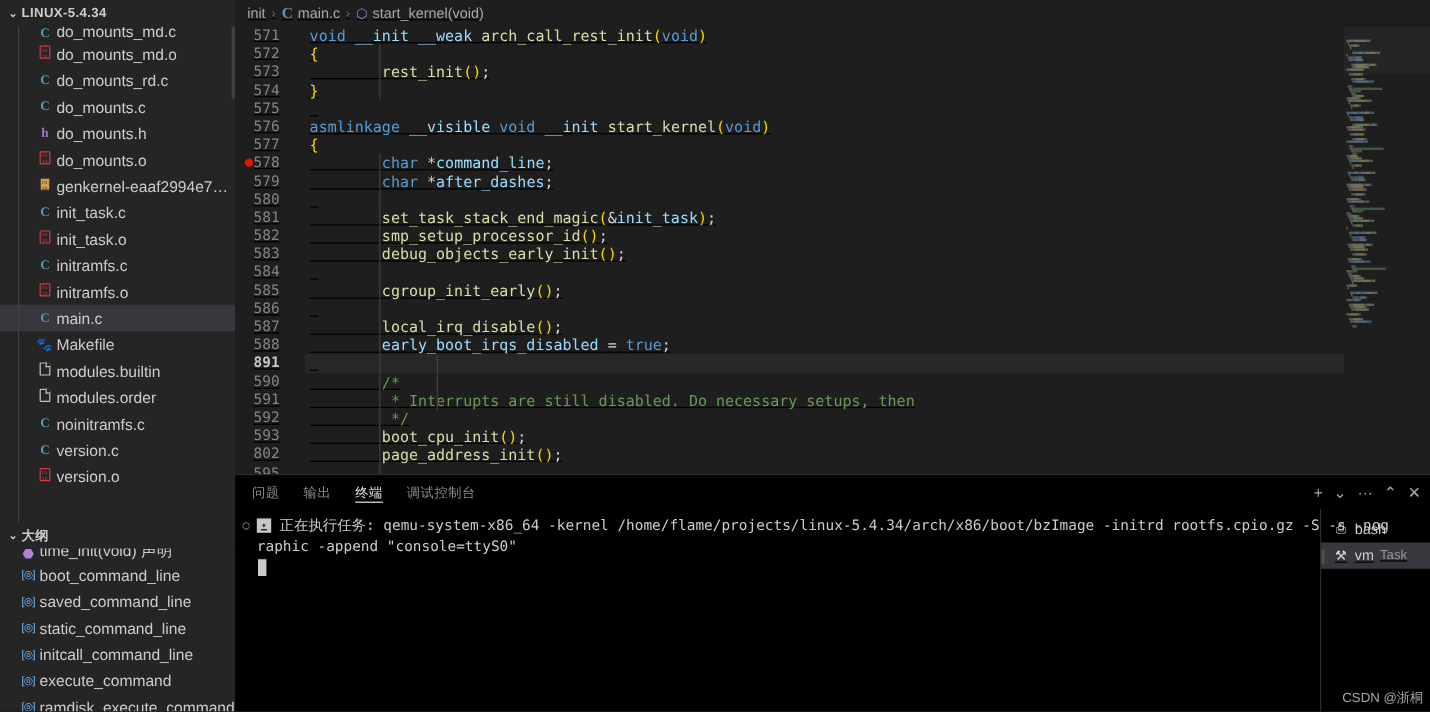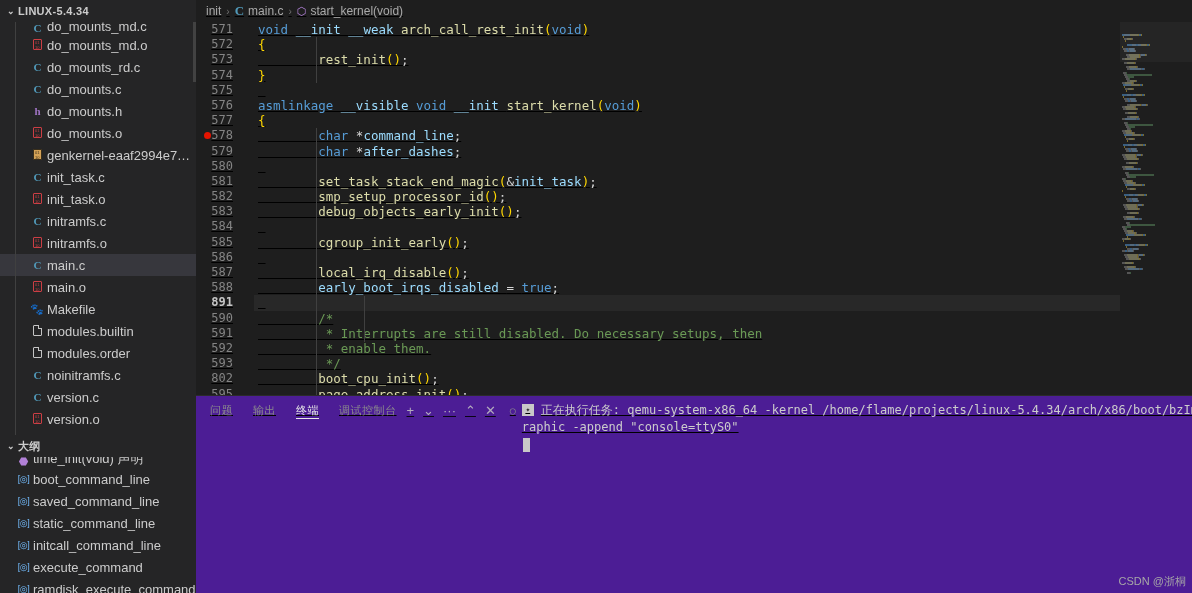--- a/index.html
+++ b/index.html
@@ -92,21 +92,21 @@
   .cm   { color: #6a9955; }
   .op   { color: #d4d4d4; }
   .lit  { color: #569cd6; }
 
   
   #minimap { width: 72px; flex: none; background: #1e1e1e; position: relative; overflow: hidden; }
   #minimap .mmslider { position:absolute; left:0; right:0; top:0; height:40px; background: rgba(255,255,255,.035); }
   .mml { height: 2px; display:block; margin-left: 4px; }
 
   
-  #panel { height: 198px; flex: none; background: #4c1d95; display: flex; flex-direction: row;
+  #panel { height: 198px; flex: none; background: #000000; display: flex; flex-direction: column;
            border-top: 1px solid #2b2b2b; }
   #panel-head { height: 28px; flex:none; display:flex; align-items:stretch; }
   #panel-tabs { display:flex; align-items:stretch; padding-left: 4px; }
   .ptab { display:flex; align-items:center; padding: 0 10px; font-size: 11px; color:#8c8c8c;
           position: relative; letter-spacing: .5px; }
   .ptab.active { color: #e7e7e7; }
   .ptab.active:after { content:""; position:absolute; left:10px; right:10px; bottom:5px; height:1px; background:#e7e7e7; }
   #panel-actions { margin-left:auto; display:flex; align-items:center; gap:9px; padding-right:8px; color:#c5c5c5; }
   .pa { font-size: 13px; line-height: 1; opacity:.85; }
   #panel-body { flex: 1 1 auto; display:flex; min-height: 0; }
@@ -213,26 +213,20 @@
             <span class="indent" style="width:14px"></span>
             <span class="twisty"></span>
             <span class="ico ico-obj"><span class="g-bin">01<br>10</span></span>
             <span class="lbl">initramfs.o</span>
           </div>
           <div class="trow sel">
             <span class="indent" style="width:14px"></span>
             <span class="twisty"></span>
             <span class="ico ico-c">C</span>
             <span class="lbl">main.c</span>
-          </div>
-          <div class="trow">
-            <span class="indent" style="width:14px"></span>
-            <span class="twisty"></span>
-            <span class="ico ico-obj"><span class="g-bin">01<br>10</span></span>
-            <span class="lbl">main.o</span>
           </div>
           <div class="trow">
             <span class="indent" style="width:14px"></span>
             <span class="twisty"></span>
             <span class="ico ico-make">🐾</span>
             <span class="lbl">Makefile</span>
           </div>
           <div class="trow">
             <span class="indent" style="width:14px"></span>
             <span class="twisty"></span>
@@ -377,21 +371,20 @@
             <div class="cline"><span class="pn">        </span><span class="fn">smp_setup_processor_id</span><span class="br1">()</span><span class="pn">;</span></div>
             <div class="cline"><span class="pn">        </span><span class="fn">debug_objects_early_init</span><span class="br1">()</span><span class="pn">;</span></div>
             <div class="cline"> </div>
             <div class="cline"><span class="pn">        </span><span class="fn">cgroup_init_early</span><span class="br1">()</span><span class="pn">;</span></div>
             <div class="cline"> </div>
             <div class="cline"><span class="pn">        </span><span class="fn">local_irq_disable</span><span class="br1">()</span><span class="pn">;</span></div>
             <div class="cline"><span class="pn">        </span><span class="id">early_boot_irqs_disabled </span><span class="op">= </span><span class="lit">true</span><span class="pn">;</span></div>
             <div class="cline cur"> </div>
             <div class="cline"><span class="pn">        </span><span class="cm">/*</span></div>
             <div class="cline"><span class="pn">        </span><span class="cm"> * Interrupts are still disabled. Do necessary setups, then</span></div>
-            <div class="cline"><span class="pn">        </span><span class="cm"> * enable them.</span></div>
             <div class="cline"><span class="pn">        </span><span class="cm"> */</span></div>
             <div class="cline"><span class="pn">        </span><span class="fn">boot_cpu_init</span><span class="br1">()</span><span class="pn">;</span></div>
             <div class="cline"><span class="pn">        </span><span class="fn">page_address_init</span><span class="br1">()</span><span class="pn">;</span></div>
           </div>
       </div>
       <div id="minimap">
         <div class="mmslider"></div>
         <div id="mm-lines">
             <div class="mml" style="margin-left:2px"><span style="display:inline-block;height:2px;width:2px;background:#3b5f80;"></span><span style="display:inline-block;height:2px;width:3px;background:#53697c;"></span><span style="display:inline-block;height:2px;width:3px;background:#53697c;"></span><span style="display:inline-block;height:2px;width:8px;background:#6e6d56;"></span><span style="display:inline-block;height:2px;width:1px;background:#7a6a2a;"></span><span style="display:inline-block;height:2px;width:2px;background:#3b5f80;"></span><span style="display:inline-block;height:2px;width:1px;background:#7a6a2a;"></span></div>
             <div class="mml" style="margin-left:3px"><span style="display:inline-block;height:2px;width:1px;background:#7a6a2a;"></span></div>

